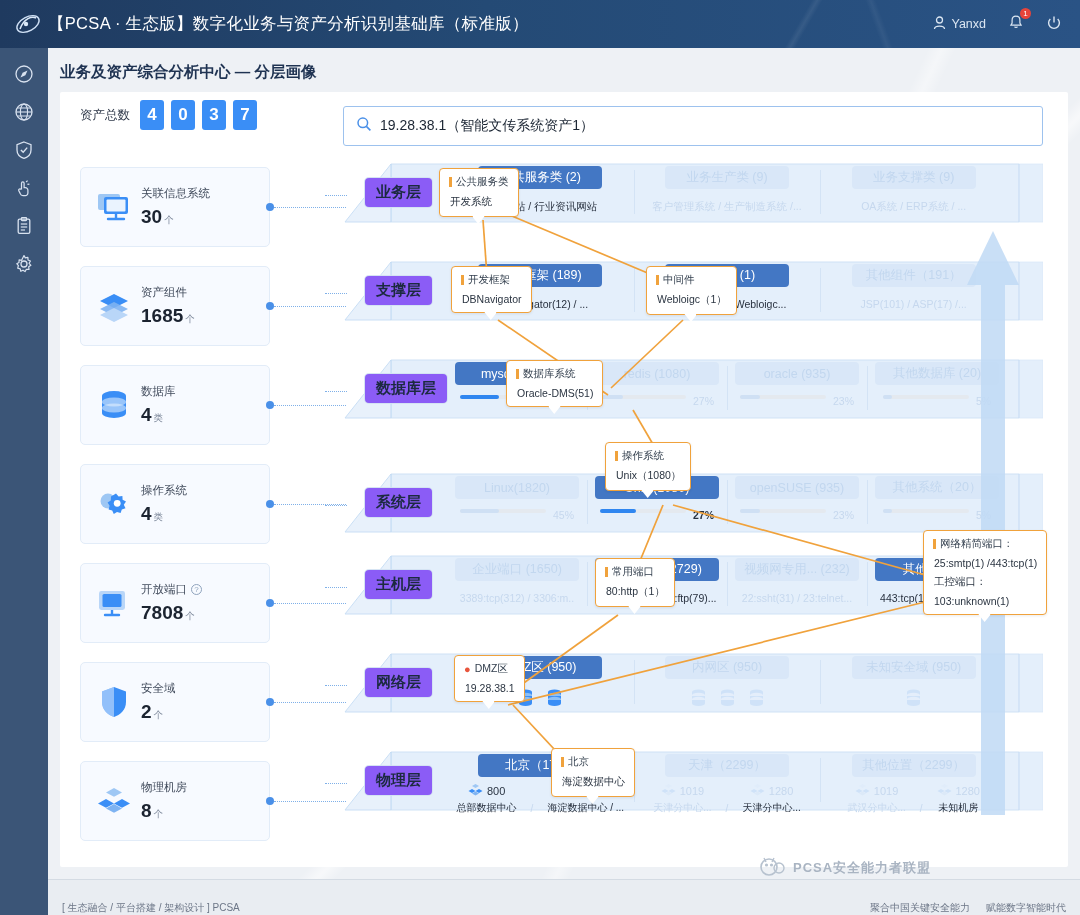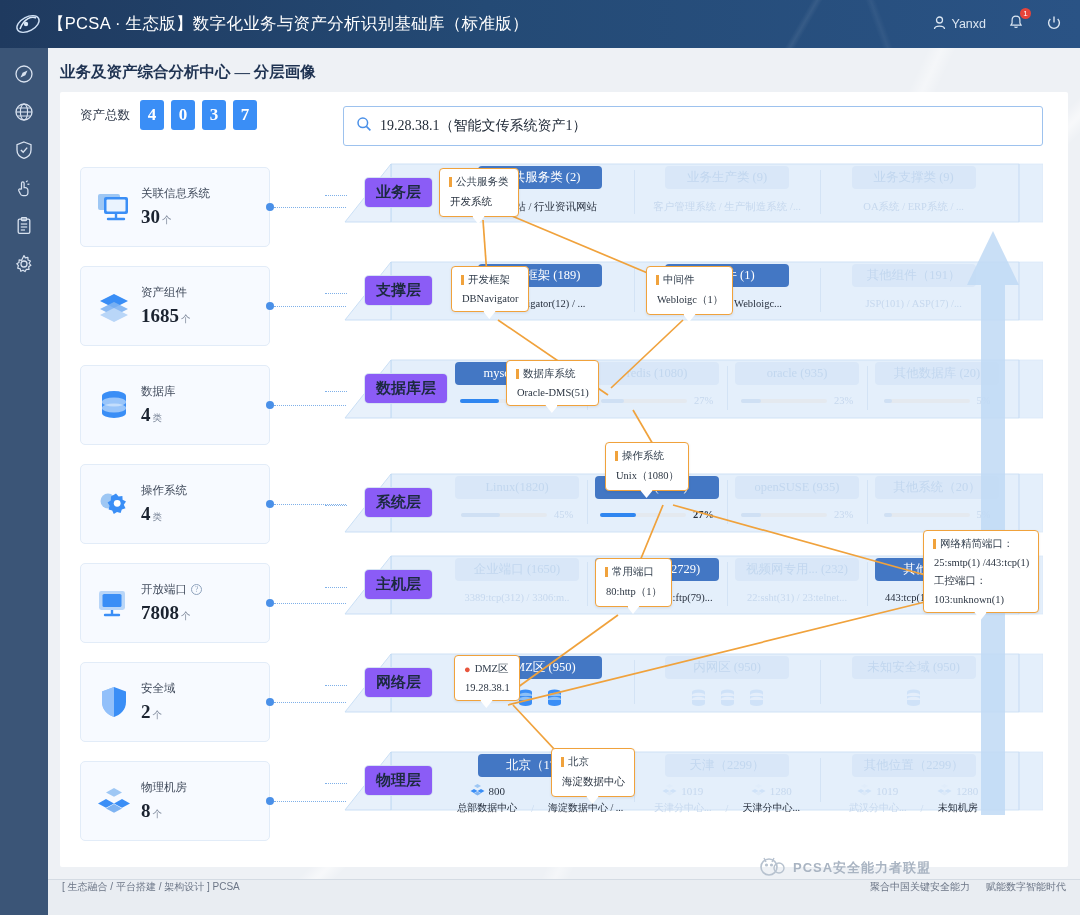--- a/index.html
+++ b/index.html
@@ -44,21 +44,20 @@
   }
   .rail-ico{ width:20px; height:20px; opacity:.92; cursor:pointer; }
 
   
   #page{
     position:absolute; left:48px; top:48px; width:1032px; height:831px;
     background:#eef1f5;
     background-image:
       linear-gradient(135deg, transparent 58%, rgba(255,255,255,.55) 59%, transparent 60%),
       linear-gradient(115deg, transparent 62%, rgba(255,255,255,.4) 63%, transparent 64%);
-    font-family: Liberation Serif, serif;
   }
   #page-title{
     position:absolute; left:12px; top:14px; font-size:15.5px; font-weight:bold; color:#1f3352;
   }
   #panel{
     position:absolute; left:12px; top:44px; width:1008px; height:775px;
     background:#fff; border-radius:2px;
   }
 
   
@@ -121,21 +120,21 @@
     width:124px; height:23px; border-radius:4px; display:flex; align-items:center; justify-content:center;
     font-size:12.5px; color:#c2d7ef; background:#d9e7f8; white-space:nowrap;
   }
   .chip.active{ background:#4377c4; color:#fff; }
   .sub{
     margin-top:11px; font-size:10.5px; color:#c6d8ee; white-space:nowrap;
   }
   .sub.on{ color:#28313f; }
 
   
-  .prow{ margin-top:10px; display:flex; align-items:center; gap:7px; }
+  .prow{ margin-top:10px; display:flex; gap:7px; }
   .bar{ width:86px; height:4px; background:#e4e9ef; border-radius:2px; position:relative; }
   .bar > i{ position:absolute; left:0; top:0; height:4px; border-radius:2px; background:#cfe0f4; display:block;}
   .bar.on > i{ background:#2f86f0; }
   .pct{ font-size:10.5px; color:#c6d8ee; }
   .pct.on{ color:#2a3442; font-weight:bold; }
 
   
   .cyls{ margin-top:9px; display:flex; gap:12px; }
   
   .dcs{ margin-top:6px; display:flex; gap:14px; }
@@ -171,21 +170,21 @@
   #uparrow{ position:absolute; left:620px; top:55px; z-index:5; }
 
   
   #wm{
     position:absolute; left:760px; top:855px; display:flex; align-items:center; gap:7px;
     color:#a9b4c2; font-size:13px; font-weight:bold; letter-spacing:1px;
   }
   #footer{
     position:absolute; left:48px; top:879px; width:1032px; height:36px;
     background:#e9edf2; border-top:1px solid #d4dbe3;
-    display:flex; align-items:flex-start; justify-content:space-between; padding:0 14px;
+    display:flex; align-items:flex-end; justify-content:space-between; padding:0 14px;
     font-size:10px; color:#6c7687;
   }
   #footer .right{ display:flex; gap:16px;}
 </style>
 </head>
 <body>
 
 <div id="topbar">
   <div class="logo-mark">
     <svg width="28" height="28" viewBox="0 0 28 28">

